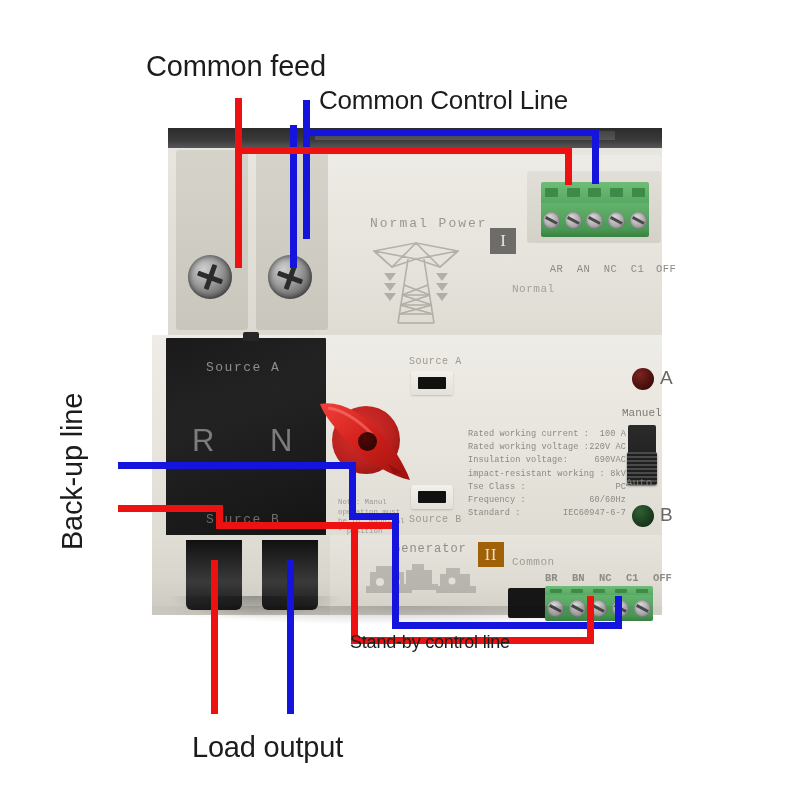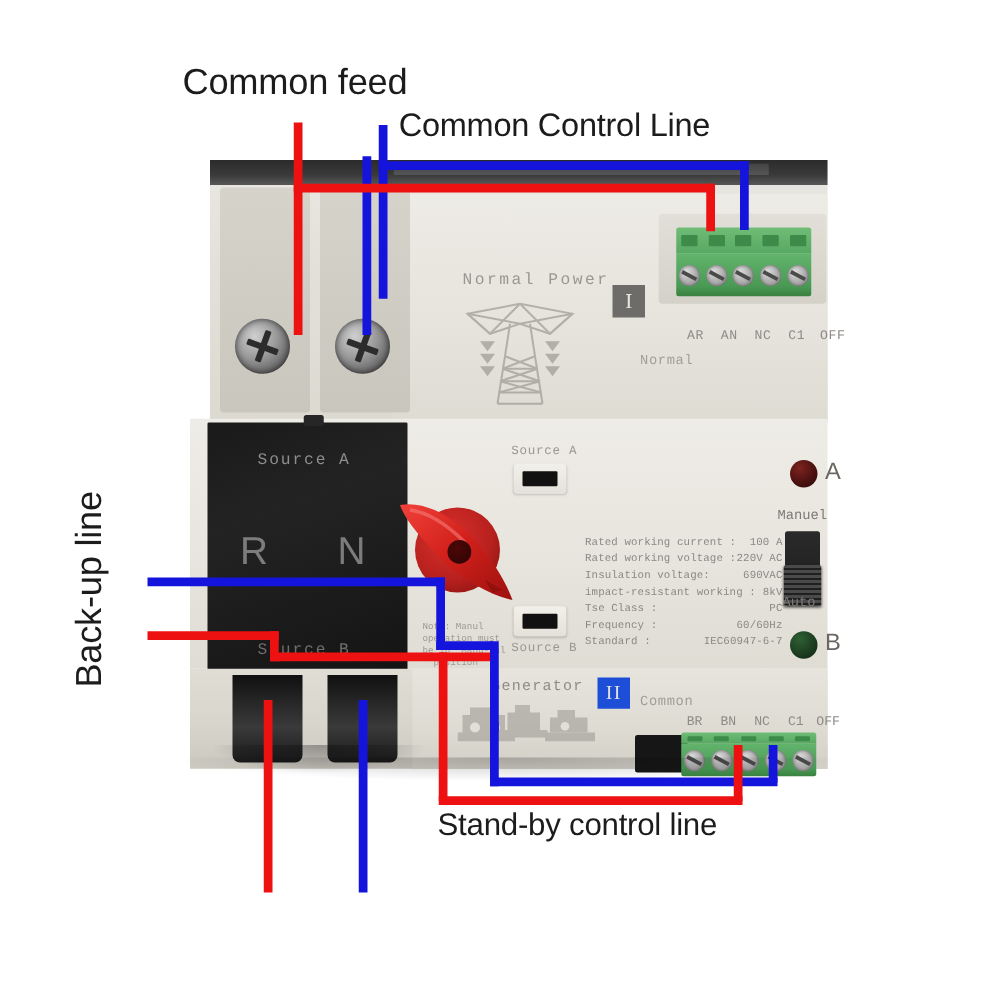--- a/index.html
+++ b/index.html
@@ -11,21 +11,21 @@
   #stage{position:absolute;left:0;top:0;width:800px;height:800px;}
 
   
   .anno{
     position:absolute;color:#1c1c1c;font-weight:400;
     font-family:"Liberation Sans", sans-serif;
     white-space:nowrap;letter-spacing:-0.2px;
   }
   #lbl-common-feed{left:146px;top:50px;font-size:29px;}
   #lbl-common-control{left:319px;top:85px;font-size:26px;}
-  #lbl-standby{left:350px;top:646px;font-size:25px;}
+  #lbl-standby{left:350px;top:632px;font-size:18px;}
   #lbl-load{left:192px;top:731px;font-size:29px;}
   #lbl-backup{
     left:-6px;top:455px;font-size:29px;
     transform:rotate(-90deg);transform-origin:center center;
   }
 
   
   .dev{position:absolute;}
 
   
@@ -224,33 +224,33 @@
   #lower-face{
     left:330px;top:535px;width:332px;height:80px;
     background:linear-gradient(180deg,#e7e4dd 0%,#dedbd3 60%,#d2cfc7 100%);
   }
   #gen-txt{
     position:absolute;left:393px;top:542px;font-size:12px;color:#8e8c86;
     font-family:"Liberation Mono", monospace;letter-spacing:1px;
   }
   #gen-icon{position:antml;position:absolute;left:366px;top:558px;width:120px;height:44px;opacity:.45;}
   #mark-II{
-    position:absolute;left:478px;top:542px;width:26px;height:25px;background:#1d4ed8;
+    position:absolute;left:478px;top:542px;width:26px;height:25px;background:#a16207;
     display:flex;align-items:center;justify-content:center;color:#e3e0db;font-size:16px;
     font-family:"Liberation Serif", serif;letter-spacing:1px;
   }
   #sourceB-side{
     position:absolute;left:512px;top:556px;font-size:11px;color:#a09e98;
     font-family:"Liberation Mono", monospace;letter-spacing:.5px;
   }
   #termB-labels{
     position:absolute;left:545px;top:572px;font-size:10.5px;color:#8d8b86;
     font-family:"Liberation Mono", monospace;display:flex;gap:10px;
   }
-  #termB-labels span{width:17px;text-align:right;}
+  #termB-labels span{width:17px;text-align:left;font-weight:bold;}
   #gblk-bot{left:545px;top:586px;width:108px;height:35px;}
   #gblk-bot .top{width:108px;height:9px;}
   #gblk-bot .top i{width:12px;height:4px;}
   #gblk-bot .bot{width:108px;height:26px;}
   #black-recess-bot{
     left:508px;top:588px;width:42px;height:30px;background:#161616;border-radius:2px;
   }
 
   
   .bterm{
@@ -487,14 +487,15 @@
   <div class="wire wh red" style="left:351px;top:637px;width:243px;"></div>
   <div class="wire wv red" style="left:587px;top:596px;height:45px;"></div>
 
   <div class="wire wv red" style="left:211px;top:560px;height:154px;"></div>
   <div class="wire wv blue" style="left:287px;top:560px;height:154px;"></div>
 
   <div class="anno" id="lbl-common-control">Common Control Line</div>
   <div class="anno" id="lbl-common-feed">Common feed</div>
   <div class="anno" id="lbl-backup">Back-up line</div>
   <div class="anno" id="lbl-standby">Stand-by control line</div>
+  <div class="anno" id="lbl-load">Load output</div>
 
 </div>
 
 </body></html>

